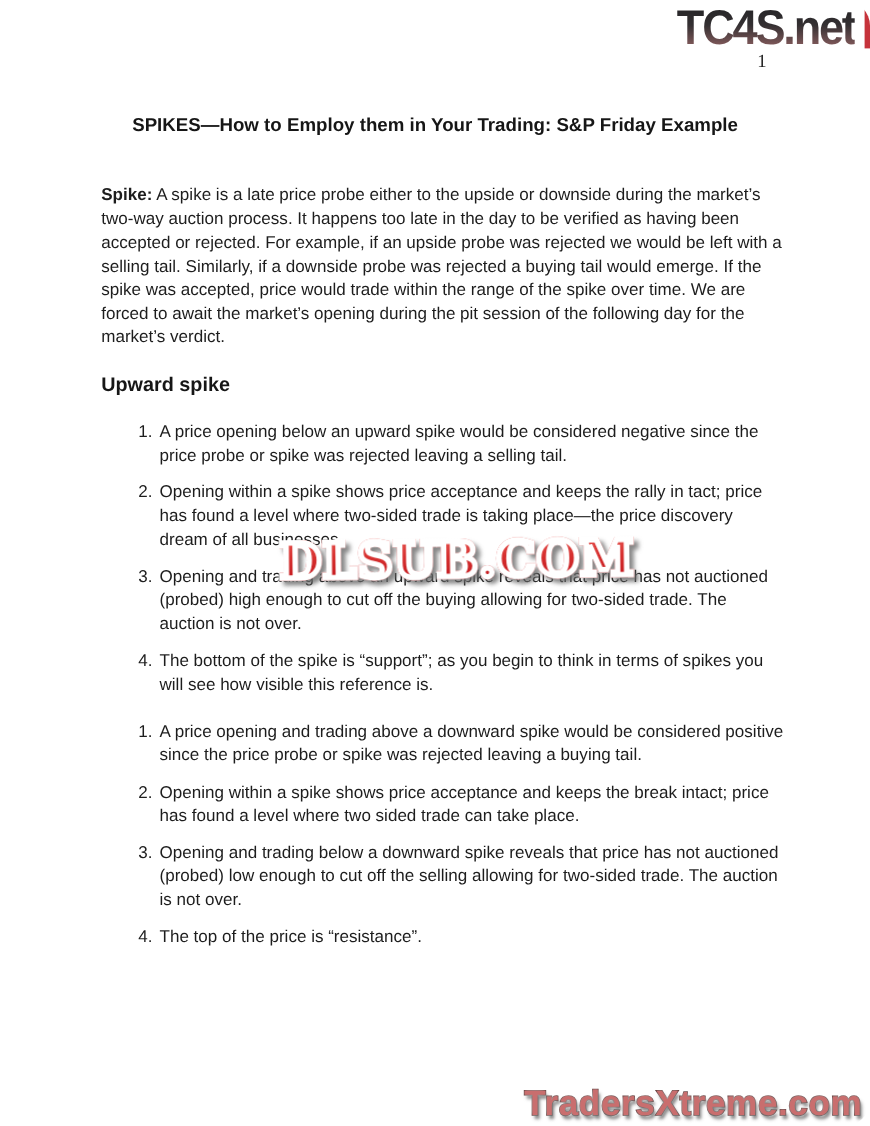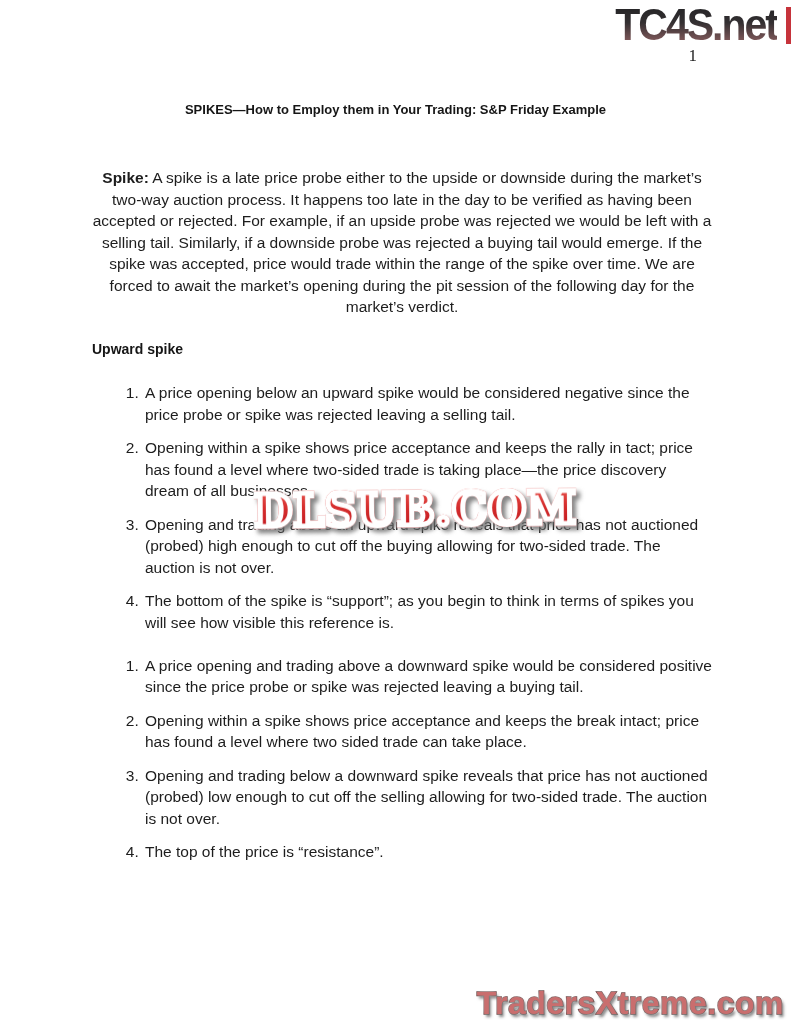--- a/index.html
+++ b/index.html
@@ -3,20 +3,21 @@
 <meta charset="utf-8">
 <style>
   html,body { margin:0; padding:0; background:#ffffff; }
   .page {
     position:relative;
     width:791px; height:1024px;
     background:#ffffff;
     font-family:"Liberation Sans", sans-serif;
     color:#1d1d1d;
     overflow:hidden;
+    border-radius:24px;
   }
 
   
   .logo {
     position:absolute; top:0px; right:14px;
     font-family:"Liberation Sans", sans-serif;
     font-weight:bold; font-size:41px; letter-spacing:-2px;
     transform:scaleY(1.08); transform-origin:top right;
     background:linear-gradient(180deg,#232325 8%, #343032 45%, #8d6061 88%);
     -webkit-background-clip:text; background-clip:text;
@@ -31,31 +32,31 @@
   .page-number {
     position:absolute; top:46px; right:94px;
     font-family:"Liberation Serif", serif;
     font-size:17px; color:#222;
   }
 
   
   .doc-title {
     position:absolute; top:93px; left:0; right:0;
     text-align:center;
-    font-weight:bold; font-size:13px; color:#161616;
+    font-weight:bold; font-size:17px; color:#161616;
   }
   .content {
     position:absolute; top:167px; left:92px;
     width:620px;
     font-size:15.5px; line-height:21.5px;
   }
-  .content p { margin:0 0 21.5px 0;text-align:center; }
+  .content p { margin:0 0 21.5px 0; }
   .content h3 {
     margin:0 0 21.5px 0;
-    font-size:14px; font-weight:bold; color:#161616;
+    font-size:18px; font-weight:bold; color:#161616;
   }
   .content ol {
     margin:0 0 21.5px 0;
     padding-left:51px;
   }
   .content ol li { margin:12px 0 2px 0; padding-left:2px; }
 
   
   .watermark {
     position:absolute; left:254px; top:484px;

